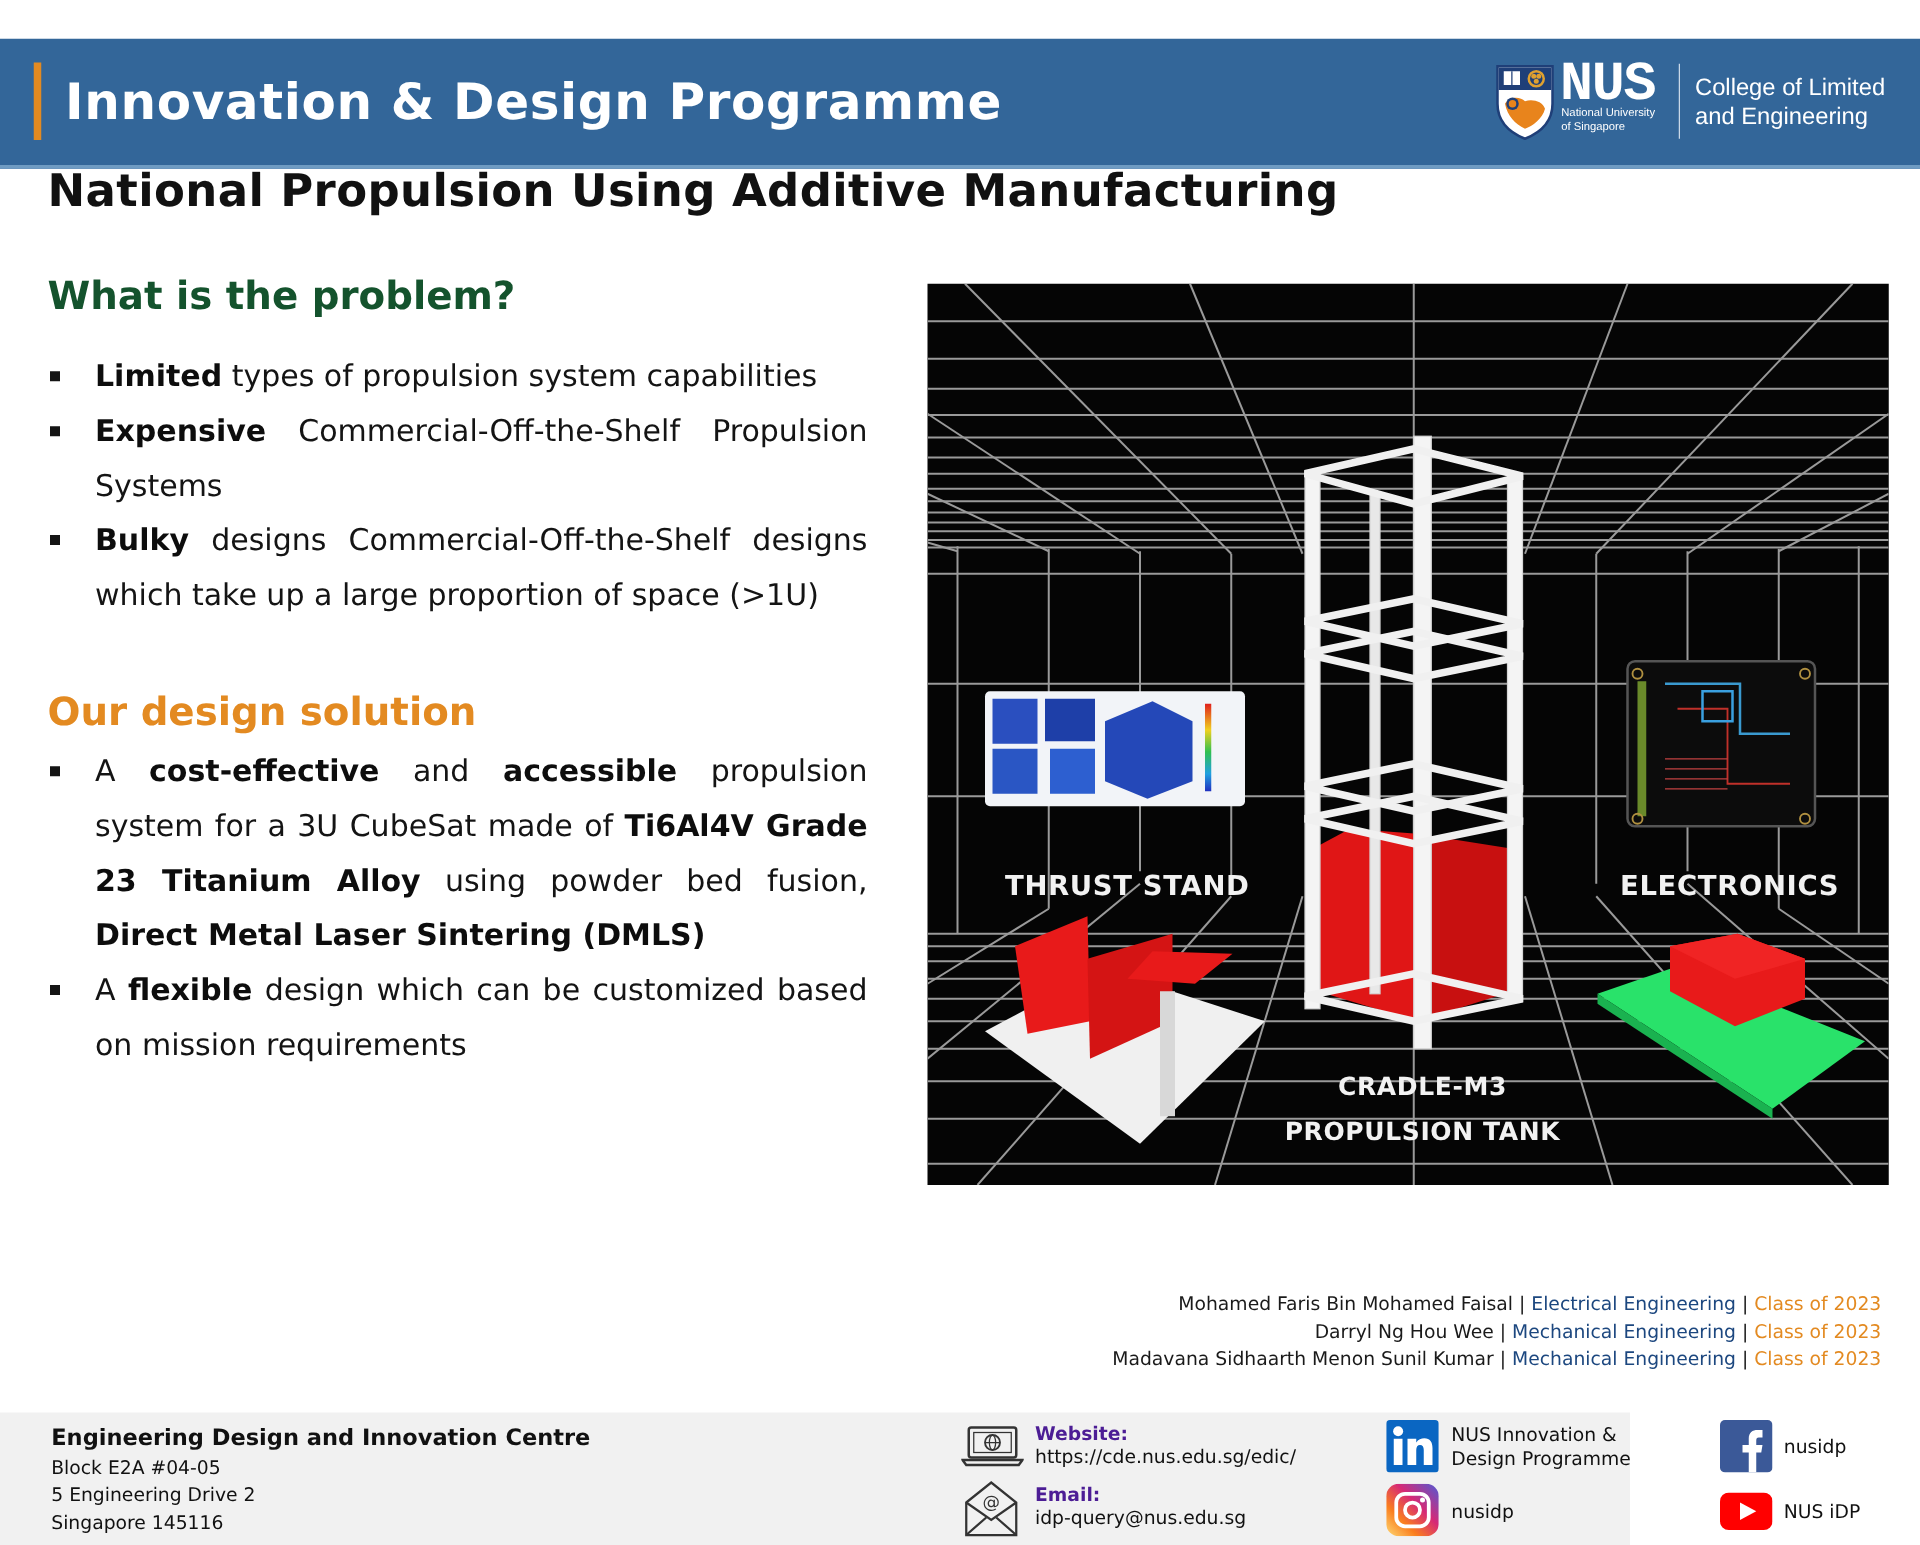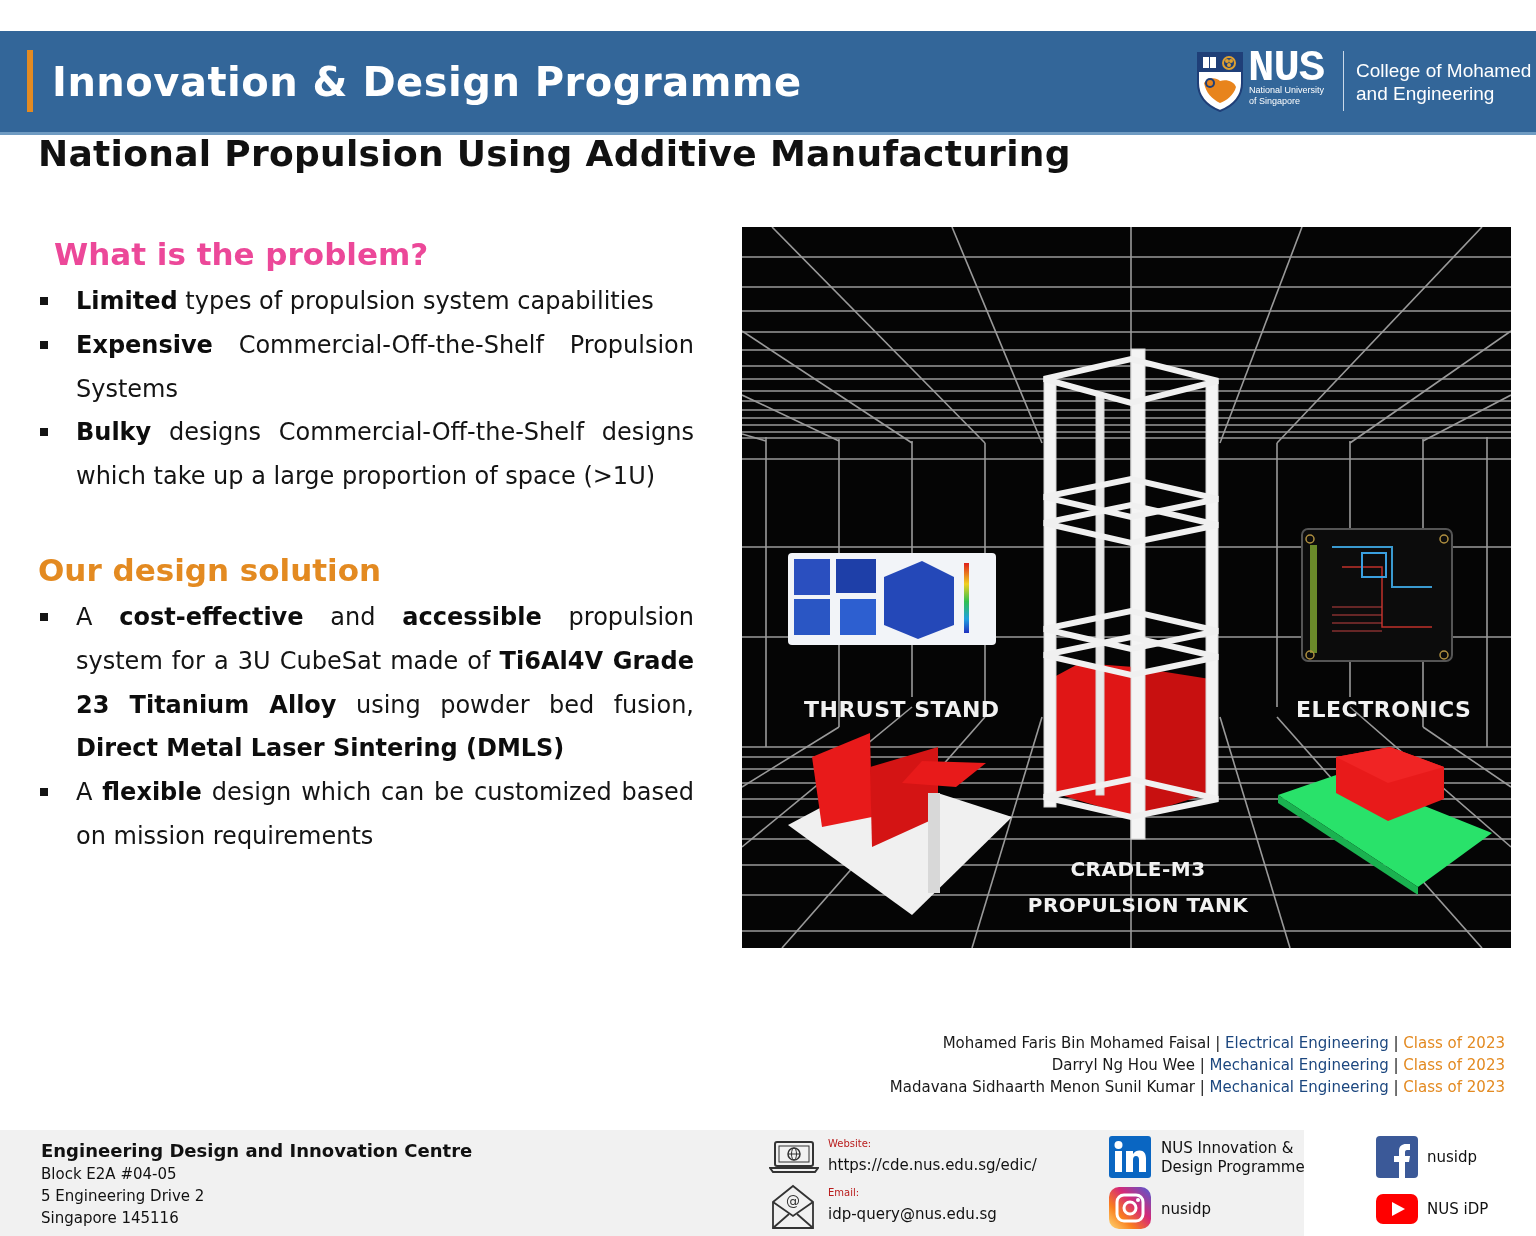--- a/index.html
+++ b/index.html
@@ -15,21 +15,21 @@
   .nus-word { position: absolute; left: 52px; top: -6px; font-family: Liberation Mono, monospace; font-size: 44px; font-weight: bold; color: #ffffff; letter-spacing: -1px; }
   .nus-sub { position: absolute; left: 53px; top: 36px; font-family: "Liberation Sans", sans-serif; font-size: 9px; color: #ffffff; line-height: 11px; white-space: nowrap; }
   .logo-divider { position: absolute; left: 1343px; top: 20px; width: 1px; height: 60px; background: #c9d8e8; }
   .college { position: absolute; left: 1356px; top: 28px; font-family: "Liberation Sans", sans-serif; font-size: 19px; color: #ffffff; line-height: 23px; white-space: nowrap; }
 
   
   .page-title { position: absolute; left: 38px; top: 133px; font-size: 36px; font-weight: bold; color: #111; white-space: nowrap; letter-spacing: 0.3px; }
 
   
   .section-heading { position: absolute; left: 38px; font-size: 31px; font-weight: bold; white-space: nowrap; }
-  .h-problem { top: 236px; color: #ec4899; margin-left: 16px; }
+  .h-problem { top: 219px; color: #14532d; }
   .h-solution { top: 552px; color: #e38a21; }
 
   .bullets { position: absolute; left: 38px; width: 656px; list-style: none; }
   .bullets li { position: relative; padding-left: 38px; font-size: 24px; line-height: 43.8px; text-align: justify; color: #141414; }
   .bullets li .sq { position: absolute; left: 2px; top: 17px; width: 8px; height: 8px; background: #141414; }
   .bullets b { font-weight: bold; color: #0d0d0d; }
   .list-problem { top: 280px; }
   .list-solution { top: 596px; }
 
   
@@ -43,21 +43,21 @@
   
   .credits { position: absolute; right: 31px; top: 1032px; text-align: right; font-size: 15px; line-height: 22px; color: #1a1a1a; white-space: nowrap; }
   .credits .dept { color: #1c477f; }
   .credits .cls { color: #e38a21; }
 
   
   .footer { position: absolute; left: 0; top: 1130px; width: 1304px; height: 106px; background: #f1f1f1; }
   .edic-name { position: absolute; left: 41px; top: 10px; font-size: 18px; font-weight: bold; color: #111; white-space: nowrap; }
   .edic-line { position: absolute; left: 41px; font-size: 15px; color: #111; white-space: nowrap; }
   .ft-icon { position: absolute; }
-  .ft-label { position: absolute; font-size: 10px; font-weight: normal; color: #b91c1c; white-space: nowrap; }
+  .ft-label { position: absolute; font-size: 15px; font-weight: bold; color: #4c1d95; white-space: nowrap; }
   .ft-text { position: absolute; font-size: 15px; color: #111; white-space: nowrap; line-height: 19px; }
 </style>
 </head>
 <body>
 
 <div class="header">
   <div class="header-accent"></div>
   <div class="header-title">Innovation &amp; Design Programme</div>
 
   <div class="nus-logo">
@@ -75,21 +75,21 @@
       <circle cx="14" cy="32" r="3" fill="#e8841c"></circle>
     </svg>
     <div class="nus-word">NUS</div>
     <div class="nus-sub">
       <div>National University</div>
       <div>of Singapore</div>
     </div>
   </div>
   <div class="logo-divider"></div>
   <div class="college">
-    <div>College of Mohamed</div>
+    <div>College of Limited</div>
     <div>and Engineering</div>
   </div>
 </div>
 
 <div class="page-title">National Propulsion Using Additive Manufacturing</div>
 
 <div class="section-heading h-problem">What is the problem?</div>
 <ul class="bullets list-problem">
   <li><span class="sq"></span><b>Limited</b><span> types of propulsion system capabilities</span></li>
   <li><span class="sq"></span><b>Expensive</b><span> Commercial-Off-the-Shelf Propulsion Systems</span></li>

